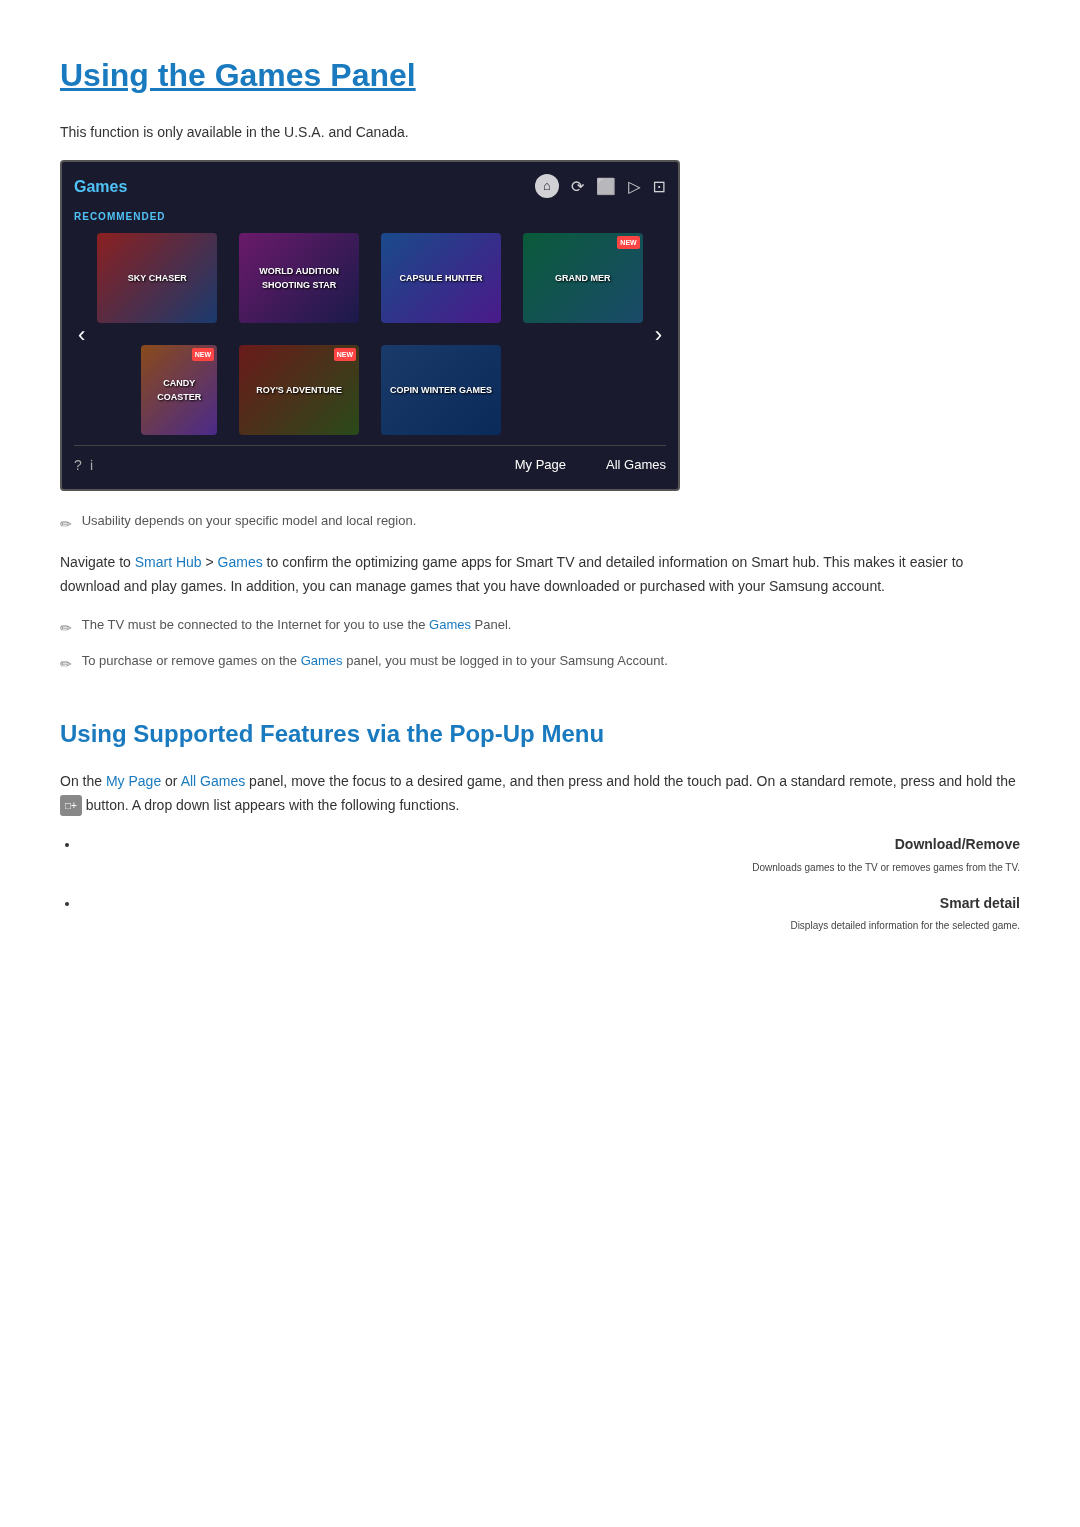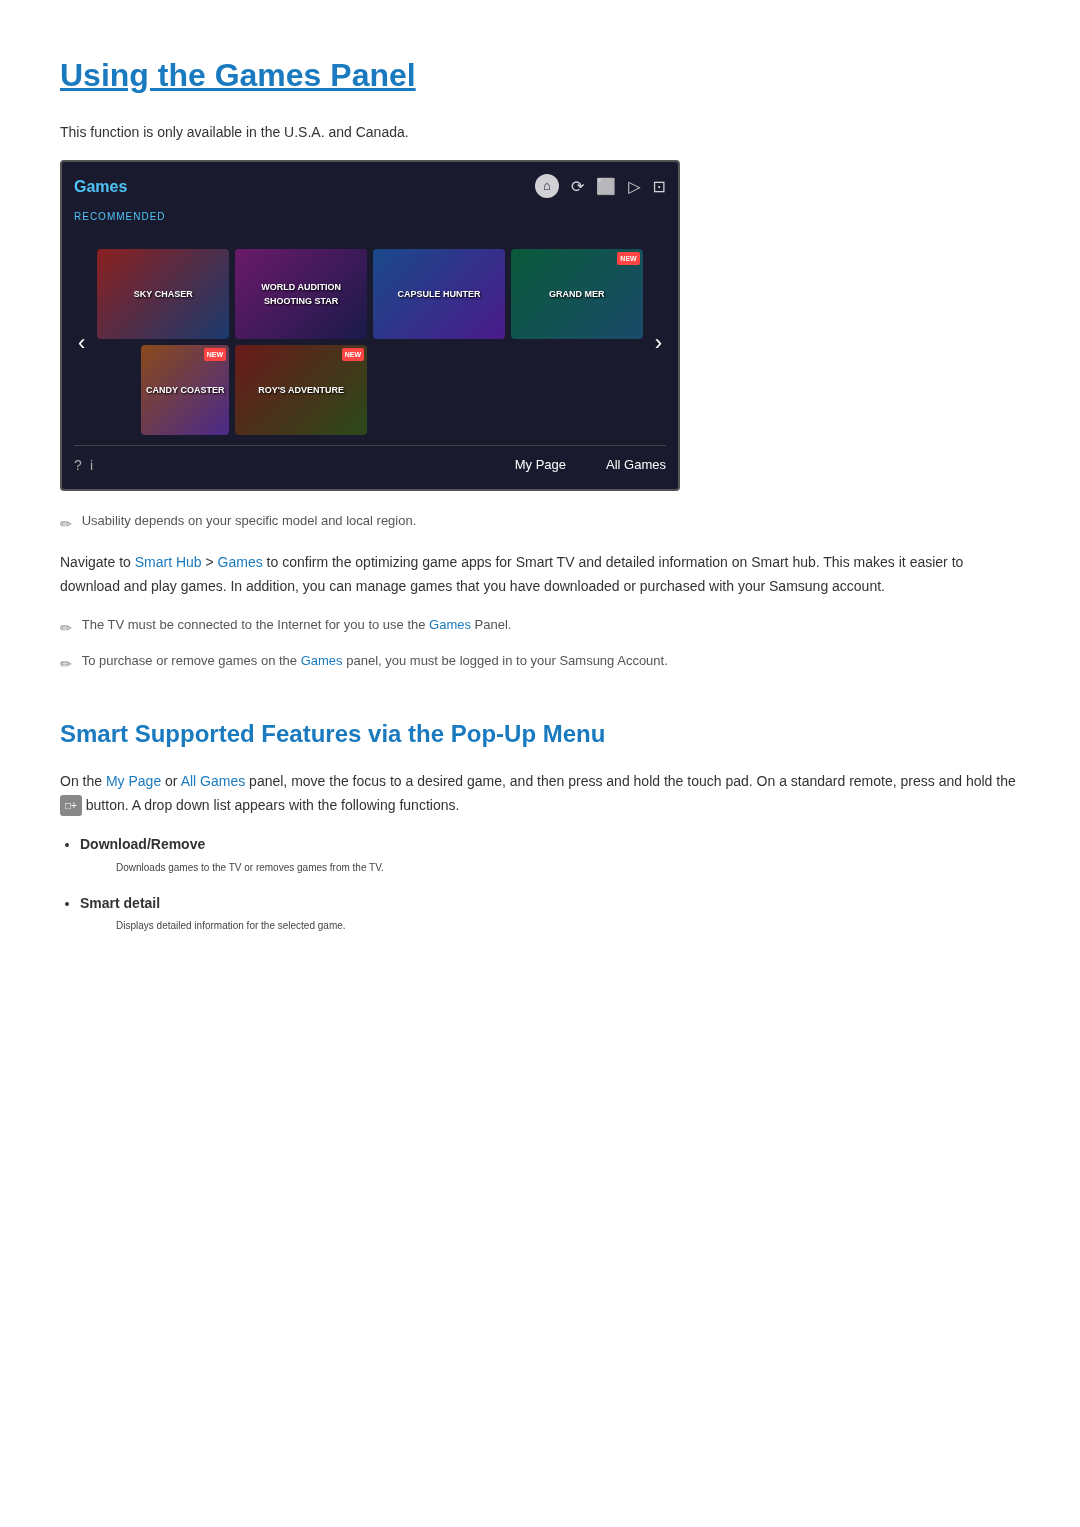--- a/index.html
+++ b/index.html
@@ -68,39 +68,39 @@
       width: 24px;
       height: 24px;
       display: flex;
       align-items: center;
       justify-content: center;
       font-size: 13px;
     }
     .recommended-label {
       color: #4fc3f7;
       font-size: 10px;
-      font-weight: normal;
+      font-weight: bold;
       letter-spacing: 1px;
-      margin-bottom: 24px;
+      margin-bottom: 8px;
     }
     .games-grid-wrapper {
       display: flex;
       align-items: center;
       gap: 8px;
     }
     .nav-arrow {
       color: white;
       font-size: 22px;
       cursor: pointer;
       padding: 0 4px;
     }
     .games-grid {
       display: grid;
       grid-template-columns: repeat(4, 1fr);
-      gap: 6px;
+      gap: 22px;
       flex: 1;
       border-radius: 22px;
     }
     .game-tile {
       background: #2a4a7a;
       border-radius: 4px;
       height: 90px;
       display: flex;
       align-items: center;
       justify-content: center;
@@ -179,20 +179,21 @@
       text-decoration: none;
     }
     .body-text {
       margin: 16px 0;
       font-size: 14px;
       line-height: 1.7;
     }
     .bullet-list {
       margin: 16px 0;
       padding-left: 20px;
+      text-align: right;
     }
     .bullet-list li {
       margin-bottom: 16px;
       font-size: 14px;
       line-height: 1.6;
     }
     .bullet-list li strong {
       font-weight: bold;
     }
     .bullet-desc {
@@ -249,20 +250,23 @@
         <span class="game-title-text">GRAND MER</span>
       </div>
       <div class="game-tile game-tile-6">
         <span class="new-badge">NEW</span>
         <span class="game-title-text">CANDY COASTER</span>
       </div>
       <div class="game-tile game-tile-7">
         <span class="new-badge">NEW</span>
         <span class="game-title-text">ROY'S ADVENTURE</span>
       </div>
+      <div class="game-tile game-tile-8">
+        <span class="game-title-text">COPIN WINTER GAMES</span>
+      </div>
     </div>
     <span class="nav-arrow">›</span>
   </div>
 
   <div class="panel-footer">
     <div class="panel-footer-left">
       <span class="footer-icon">?</span>
       <span class="footer-icon">ℹ</span>
     </div>
     <div class="panel-footer-nav">
@@ -288,21 +292,21 @@
   </span>
 </div>
 
 <div class="note-item">
   <span class="pencil-icon">✏</span>
   <span>
     To purchase or remove games on the <a class="link-blue">Games</a> panel, you must be logged in to your Samsung Account.
   </span>
 </div>
 
-<h2>Smart Supported Features via the Pop-Up Menu</h2>
+<h2>Using Supported Features via the Pop-Up Menu</h2>
 
 <p class="body-text">
   On the <a class="link-blue">My Page</a> or <a class="link-blue">All Games</a> panel, move the focus to a desired game, and then press and hold the touch pad. On a standard remote, press and hold the <span class="remote-icon">□+</span> button. A drop down list appears with the following functions.
 </p>
 
 <ul class="bullet-list">
   <li>
     <strong>Download/Remove</strong>
     <div class="bullet-desc">Downloads games to the TV or removes games from the TV.</div>
   </li>

